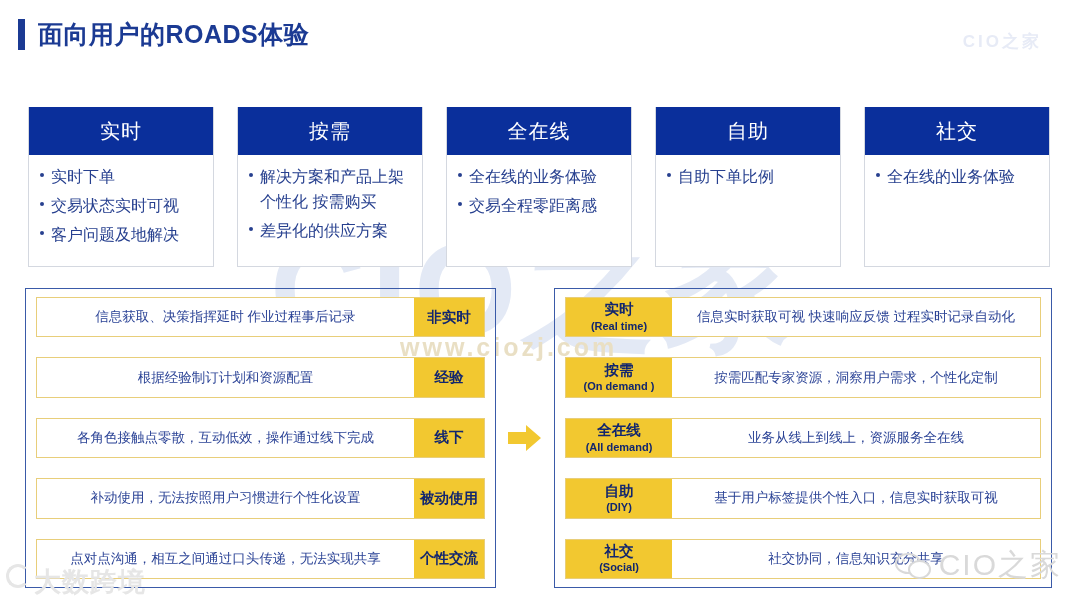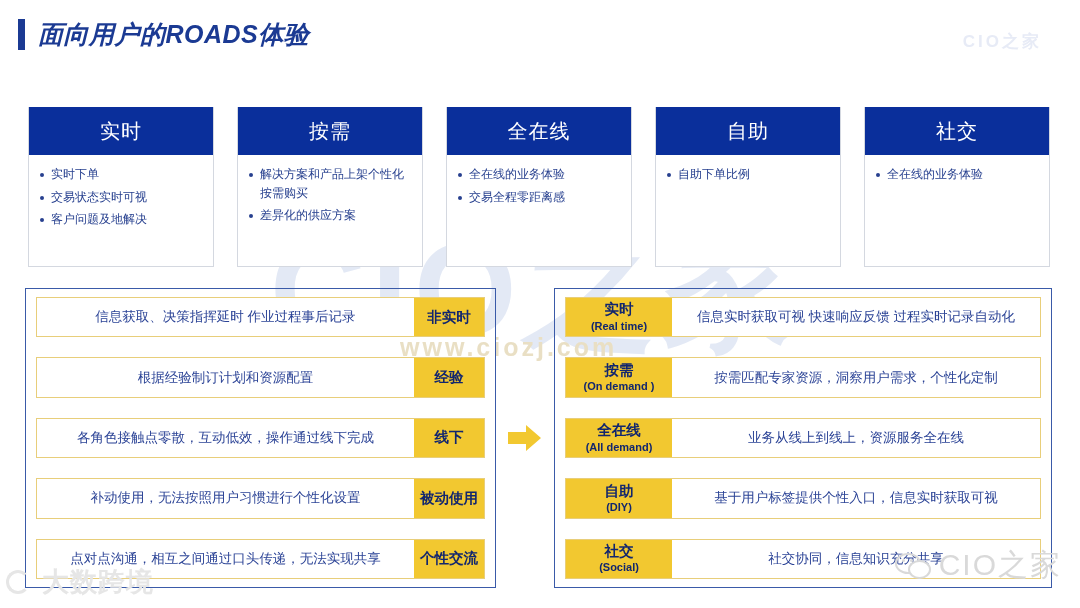--- a/index.html
+++ b/index.html
@@ -43,21 +43,21 @@
     white-space: nowrap;
     z-index: 6;
   }
   .wm-bottomleft {
     left: 6px; bottom: 8px;
     color: #e6e6e6;
     font-size: 27px; font-weight: bold;
     letter-spacing: 1px;
     white-space: nowrap;
     z-index: 6;
-    display: flex; align-items: center; gap: 12px;
+    display: flex; align-items: flex-start; gap: 4px;
   }
   .wm-bottomleft .ring {
     width: 24px; height: 24px; border-radius: 50%;
     border: 3px solid #e6e6e6;
     display: inline-block;
     border-right-color: transparent;
   }
   .wm-bottomright {
     right: 18px; bottom: 22px;
     color: #d9d9d9;
@@ -81,21 +81,20 @@
   .wechat-glyph .b2 { left: 13px; top: 10px; width: 23px; height: 19px; background:#fff; }
   .wechat-glyph .d { position:absolute; width:3px; height:3px; border-radius:50%; background:#d9d9d9; }
   .wechat-glyph .d1 { left: 7px; top: 9px; }
   .wechat-glyph .d2 { left: 15px; top: 9px; }
 
   
   .title-row {
     position: absolute; left: 18px; top: 18px;
     display: flex; align-items: center; gap: 13px;
     z-index: 5;
-    font-style: italic;
   }
   .title-bar {
     width: 7px; height: 31px; background: #1b3a93;
   }
   .title-text {
     font-size: 25px; font-weight: bold; color: #1b3a93;
     letter-spacing: 0.5px; white-space: nowrap;
   }
 
   
@@ -123,21 +122,21 @@
   .card-body {
     flex: 1;
     padding: 10px 9px 8px 9px;
     background: transparent;
   }
   .card-body ul { list-style: none; }
   .card-body li {
     position: relative;
     padding-left: 13px;
     color: #27408f;
-    font-size: 12px;
+    font-size: 16px;
     line-height: 1.55;
     margin-bottom: 4px;
   }
   .card-body li::before {
     content: "";
     position: absolute; left: 2px; top: 8px;
     width: 4px; height: 4px; border-radius: 50%;
     background: #27408f;
   }
 

